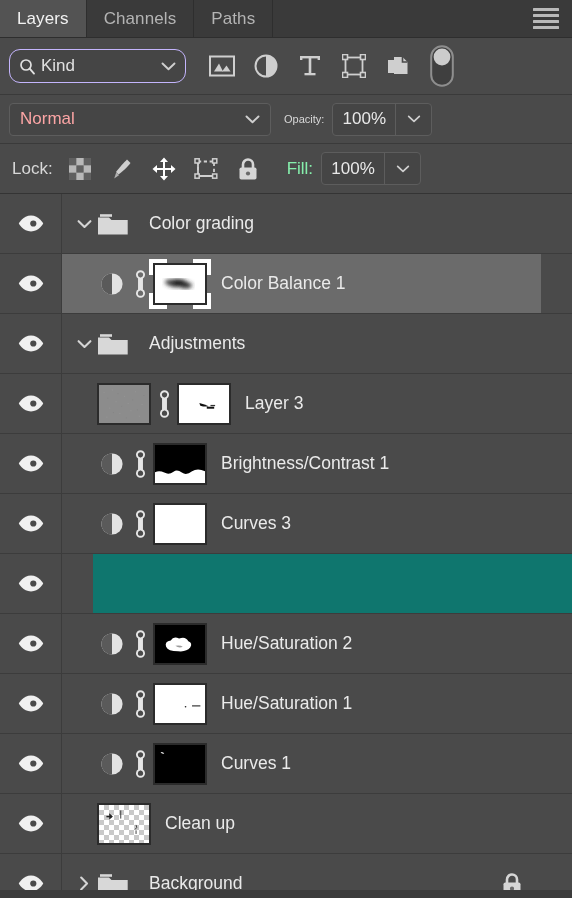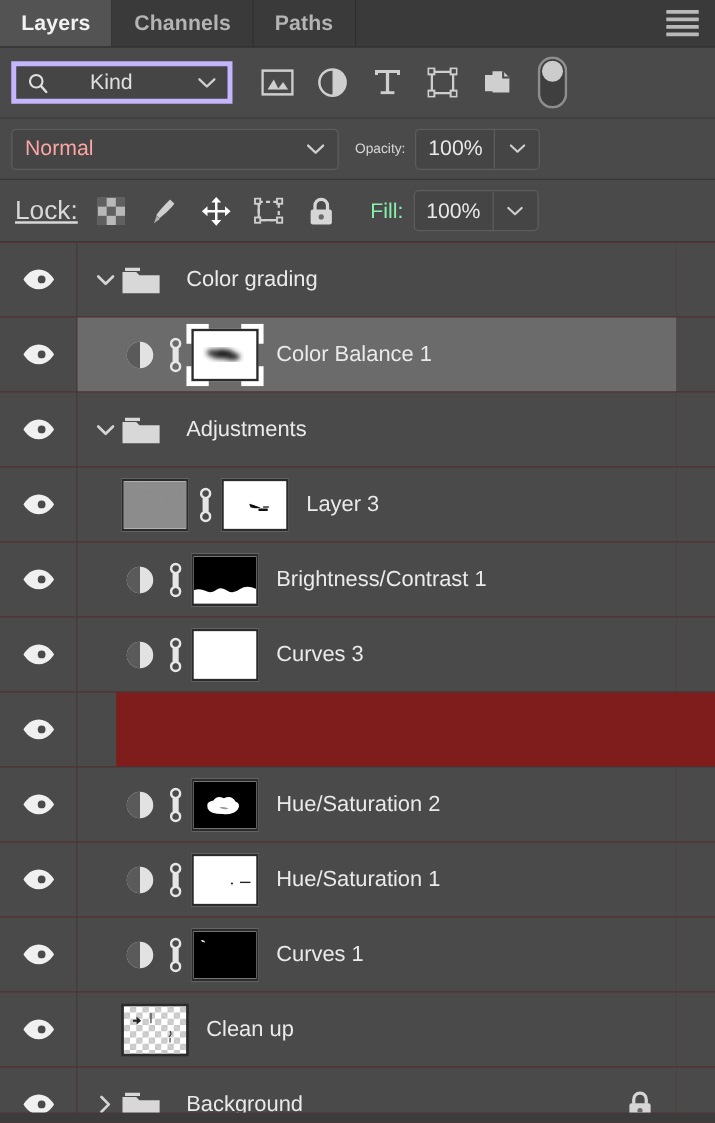--- a/index.html
+++ b/index.html
@@ -27,21 +27,21 @@
     position:relative;
     flex:0 0 38px;
   }
   .tab {
     display:flex; align-items:center;
     padding:16px 17px;
     font-size:17px;
     color:#b4b4b4;
     background:#3a3a3a;
     border-right:1px solid #2e2e2e;
-    font-weight:bold;
+    font-weight:normal;
     letter-spacing:.1px;
     cursor:default;
   }
   .tab.active {
     background:#535353;
     color:#f2f2f2;
   }
   .tabfill { flex:1; background:#3a3a3a; }
   .menu-btn {
     width:52px;
@@ -60,27 +60,26 @@
     height:57px;
     background:#4a4a4a;
     display:flex; align-items:center;
     padding:0 9px;
     border-bottom:1px solid #3a3a3a;
     flex:0 0 57px;
   }
   .kind-select {
     width:177px; height:34px;
     background:#454545;
-    border:4px solid #c4b5fd;
-    border-radius:0;
+    border:1px solid #c4b5fd;
+    border-radius:11px;
     display:flex; align-items:center;
     padding:0 9px;
     position:relative;
     cursor:default;
-    gap:28px;
   }
   .kind-label {
     font-size:17px; color:#e0e0e0; margin-left:5px;
     flex:1;
   }
   .filter-icons {
     display:flex; align-items:center;
     margin-left:14px; gap:0px;
   }
   .ficon {
@@ -136,33 +135,33 @@
 
   
   .lockrow {
     height:50px;
     background:#4a4a4a;
     display:flex; align-items:center;
     padding:0 12px;
     border-bottom:1px solid #343434;
     flex:0 0 50px;
   }
-  .lock-text { font-size:21px; color:#d8d8d8; margin-right:6px;text-decoration:underline; }
+  .lock-text { font-size:17px; color:#d8d8d8; margin-right:6px; }
   .lockicons { display:flex; align-items:center; }
   .lkicon {
     width:42px; height:38px;
     display:flex; align-items:center; justify-content:center;
     cursor:default;
   }
   .fill-label { font-size:17px; color:#86efac; margin-left:18px; margin-right:8px; }
 
   
   .layerlist {
     flex:1 1 auto;
-    background:#7f1d1d;
+    background:#0f766e;
     overflow:hidden;
     position:relative;
   }
   .layerrow {
     height:60px;
     display:flex; align-items:stretch;
     border-bottom:1px solid #3c3c3c;
     position:relative;
     cursor:default;
   }

